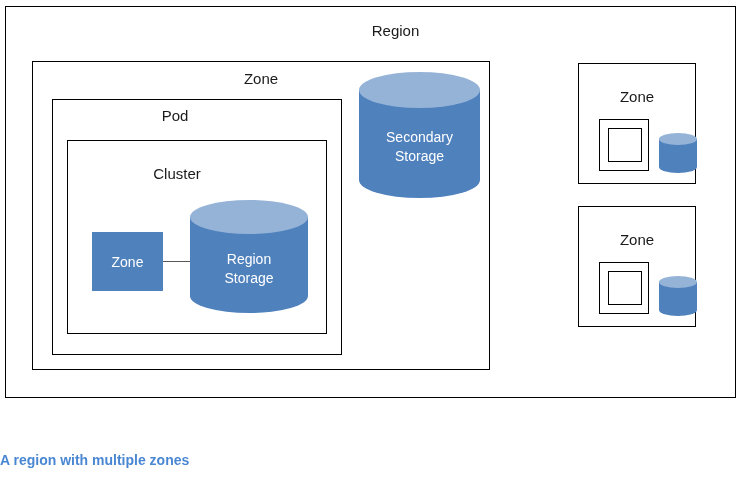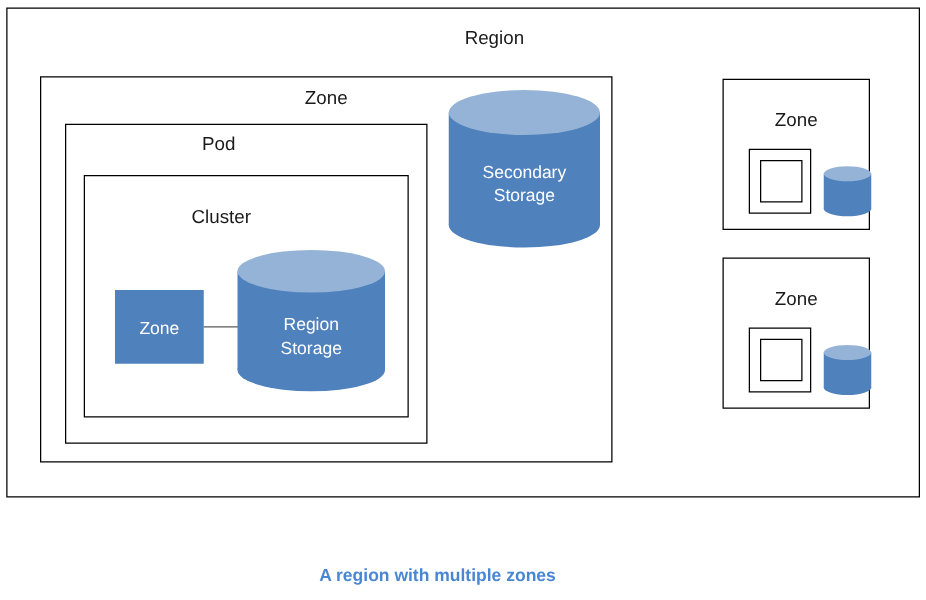--- a/index.html
+++ b/index.html
@@ -154,21 +154,20 @@
     height: 34px;
     background: #ffffff;
   }
 
   
   #caption {
     position: absolute;
     left: 0;
     top: 452px;
     width: 700px;
-    text-align: center;
     font-size: 14px;
     font-weight: bold;
     color: #4a87d3;
   }
 </style>
 </head>
 <body>
 
 <div class="box" id="region-box"></div>
 <div class="box-label" id="region-label" style="top:22px;">Region</div>

